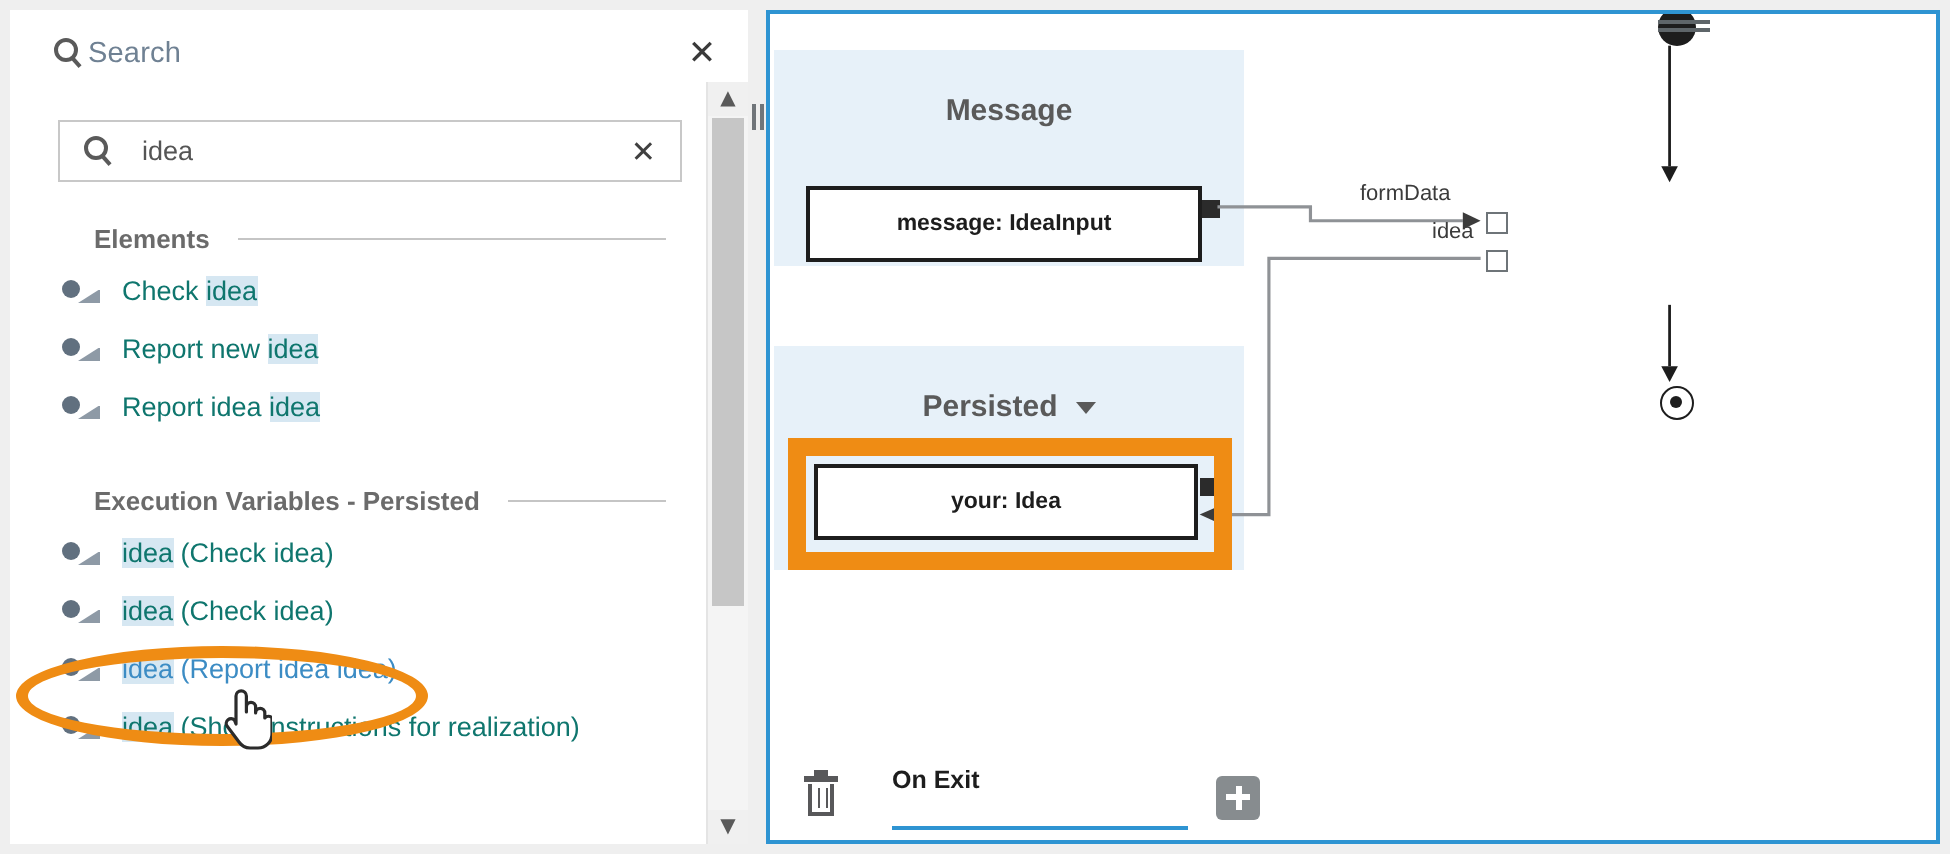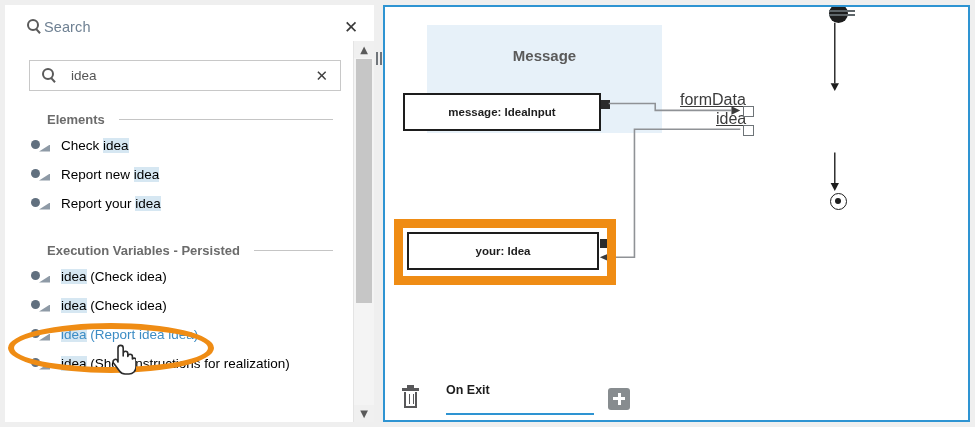--- a/index.html
+++ b/index.html
@@ -161,21 +161,21 @@
   }
   .person-icon .p-body {
     position: absolute;
     left: 8px; top: 6px;
     width: 11px; height: 7px;
     background: #8e9aa6;
     clip-path: polygon(0 100%, 100% 0, 100% 100%);
   }
   .res-label {
     font-size: 13.5px;
-    color: #000000;
+    color: #0f766e;
     white-space: nowrap;
   }
   .res-label .hl {
     background: #d6e7f2;
   }
   .res-item.hover .res-label { color: #3c8cc4; }
   .res-item.hover .res-label .hl { color: #3c8cc4; background: #d6e7f2; }
 
   
   #panel-scrollbar {
@@ -265,21 +265,21 @@
     left: 0; top: 0; right: 0;
     bottom: 43px;
     overflow: hidden;
   }
 
   
   .lane {
     position: absolute;
     background: #e7f1f9;
   }
-  #lane-message { left: 2px; top: 18px; width: 235px; height: 108px; margin-left: 40px; }
+  #lane-message { left: 2px; top: 18px; width: 235px; height: 108px; }
   #lane-persisted { left: 2px; top: 166px; width: 235px; height: 112px; }
   .lane-title {
     position: absolute;
     width: 100%;
     top: 22px;
     text-align: center;
     font-size: 15px;
     font-weight: bold;
     color: #5a5a5a;
   }
@@ -356,25 +356,24 @@
     width: 11px; height: 11px;
     background: #ffffff;
     border: 1.4px solid #6e7478;
     box-sizing: border-box;
     z-index: 7;
   }
   #in-port-formdata { left: 358px; top: 99px; }
   #in-port-idea { left: 358px; top: 118px; }
   .port-label {
     position: absolute;
-    font-size: 16px;
+    font-size: 11px;
     color: #3b3b3b;
     z-index: 7;
     white-space: nowrap;
-    text-decoration: underline;
   }
   #lbl-formdata { left: 295px; top: 84px; }
   #lbl-idea { left: 331px; top: 103px; }
 
   
   #start-node {
     position: absolute;
     left: 444px; top: -3px;
     width: 19px; height: 19px;
     border-radius: 50%;
@@ -540,21 +539,21 @@
           <i class="p-head"></i>
           <i class="p-body"></i>
         </span>
       <span class="res-label"><span>Report new </span><span class="hl">idea</span><span></span></span>
     </div>
     <div class="res-item">
       <span class="person-icon">
           <i class="p-head"></i>
           <i class="p-body"></i>
         </span>
-      <span class="res-label"><span>Report your </span><span class="hl">idea</span><span></span></span>
+      <span class="res-label"><span>Report idea </span><span class="hl">idea</span><span></span></span>
     </div>
 
     <div class="group-header" style="margin-top:20px;">
       <span class="gh-label">Execution Variables - Persisted</span>
       <span class="gh-rule"></span>
     </div>
 
     <div class="res-item">
       <span class="person-icon">
           <i class="p-head"></i>
@@ -603,20 +602,23 @@
       <i></i>
       <i></i>
     </div>
 
   <div id="diagram-canvas">
 
     <div class="lane" id="lane-message">
       <div class="lane-title">Message</div>
     </div>
 
+    <div class="lane" id="lane-persisted">
+      <div class="lane-title"><span>Persisted</span><span class="lane-caret"></span></div>
+    </div>
 
     <svg id="wires" viewBox="0 0 587 374">
 
       <path d="M 225 97.5 L 272 97.5 L 272 104.5 L 349 104.5" stroke="#8f9296" stroke-width="1.6" fill="none"></path>
       <path d="M 349 100.2 L 358 104.5 L 349 108.8 Z" fill="#3b3b3b"></path>
 
       <path d="M 358 123.5 L 251 123.5 L 251 253 L 225 253" stroke="#8f9296" stroke-width="1.6" fill="none"></path>
       <path d="M 225.5 248.8 L 216 253 L 225.5 257.2 Z" fill="#3b3b3b"></path>
 
       <path d="M 453.5 16 L 453.5 77" stroke="#1d1d1d" stroke-width="1.4" fill="none"></path>

